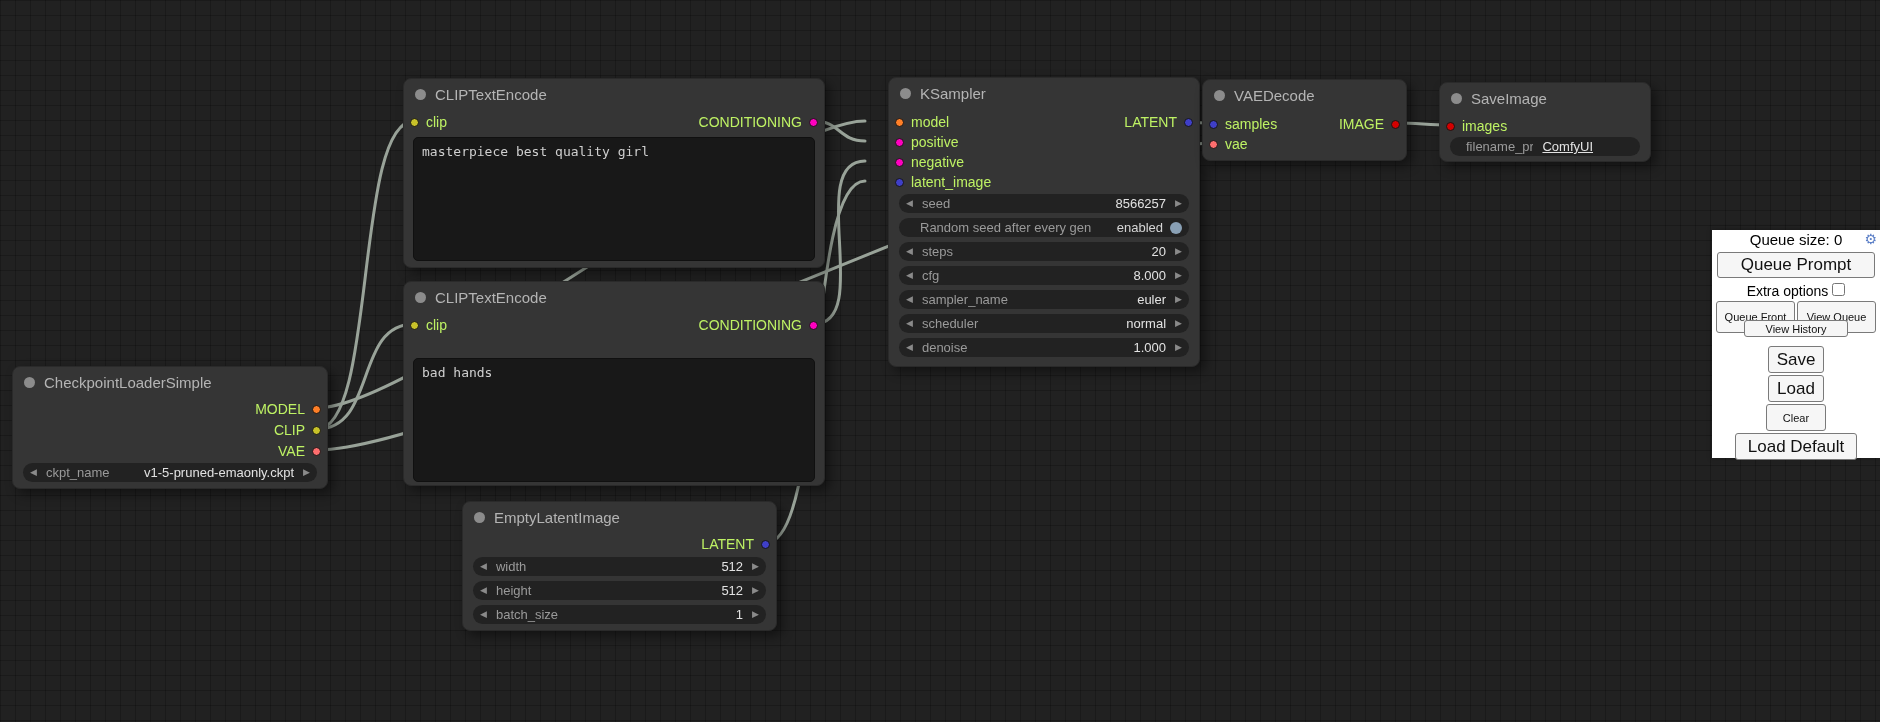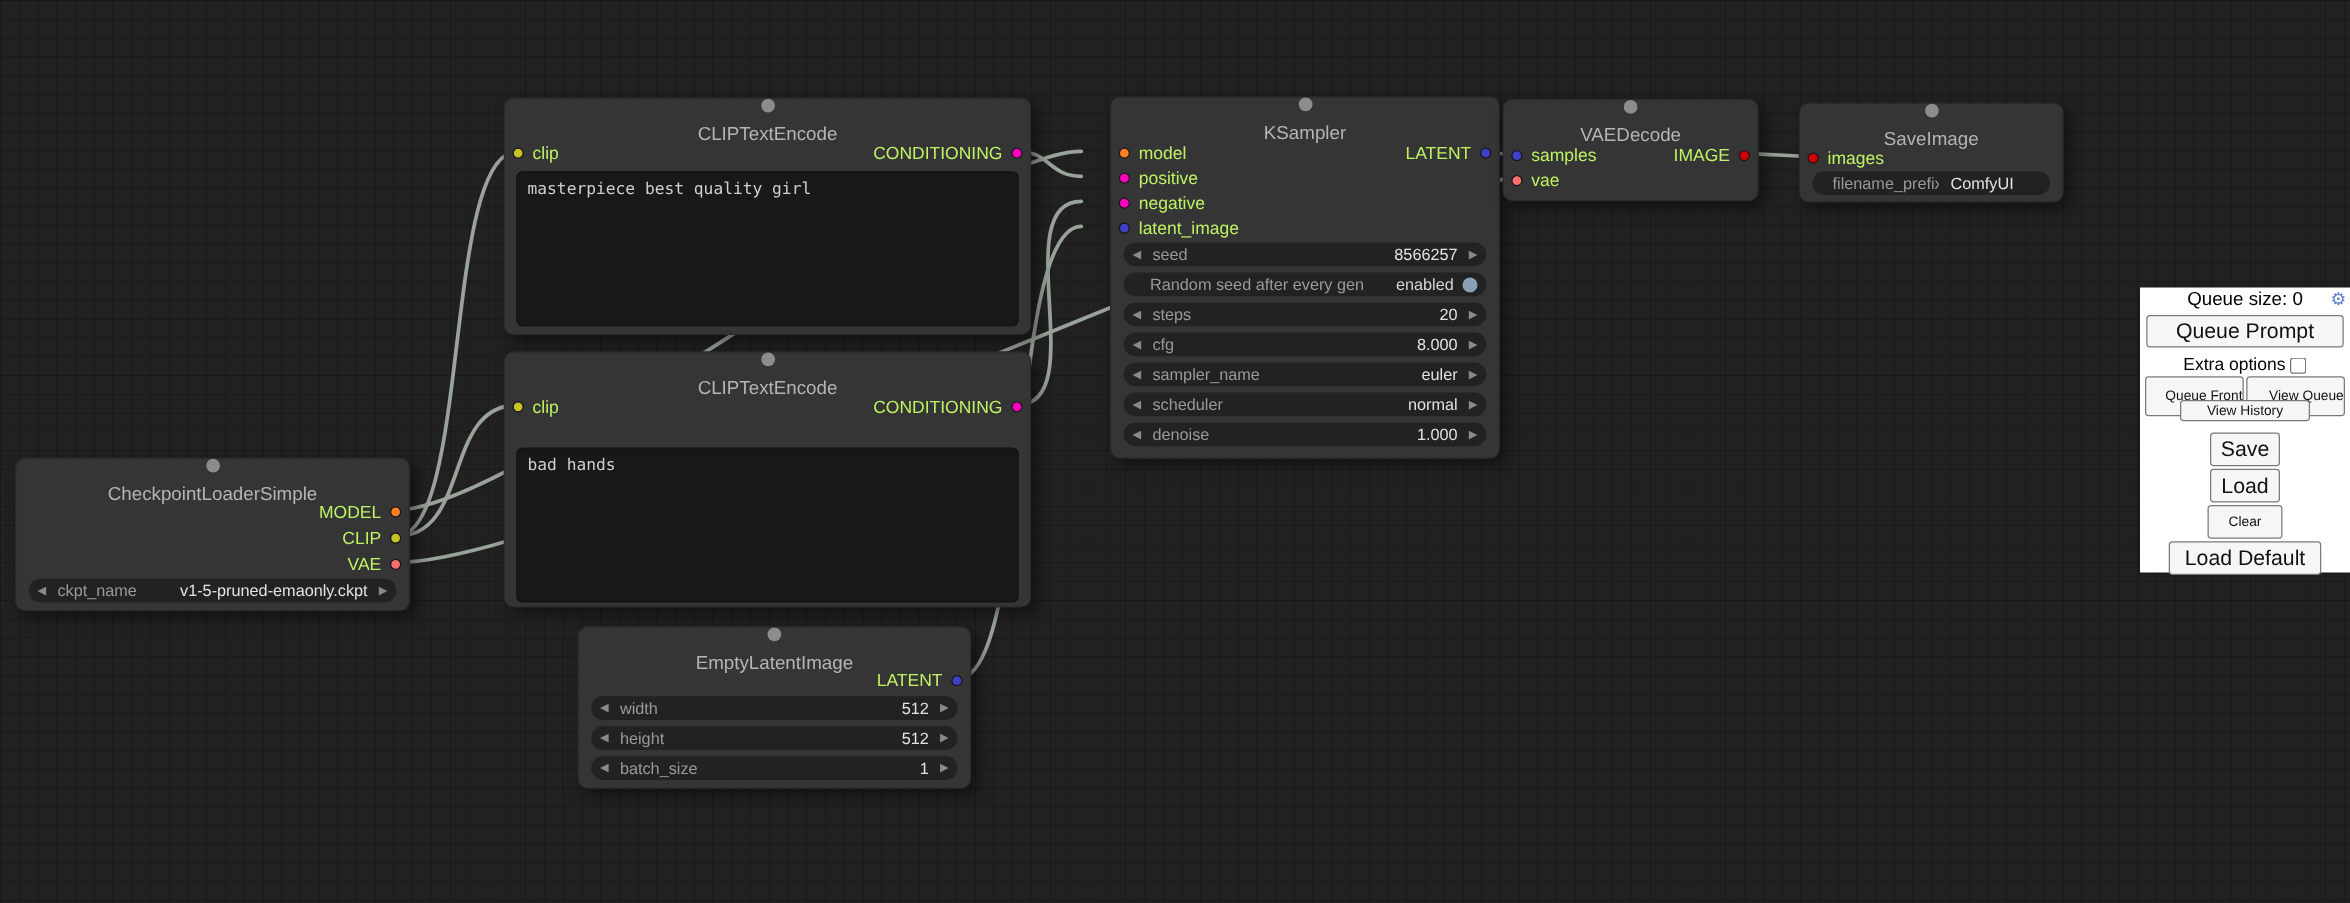--- a/index.html
+++ b/index.html
@@ -22,21 +22,21 @@
 
   .node {
     position: absolute; z-index: 2;
     background: #353535;
     border: 1px solid #2a2a2a;
     border-radius: 8px;
     box-shadow: 5px 5px 12px rgba(0,0,0,0.45);
   }
   .node-title {
     position: absolute; left: 0; right: 0; top: 0; height: 30px;
-    display: flex; align-items: center; gap: 9px; padding: 0 28px; flex-direction: column;
+    display: flex; align-items: center; gap: 9px; padding: 0 11px;
   }
   .title-text { font-size: 15px; color: #b4b4b4; }
   .collapse-dot { width: 11px; height: 11px; border-radius: 50%; flex: none; }
 
   .slot {
     position: absolute; height: 20px;
     display: flex; align-items: center; gap: 7px;
     font-size: 14px; color: #bef264; white-space: nowrap;
   }
   .slot.in { left: 6px; }
@@ -46,21 +46,21 @@
   .widget {
     position: absolute; left: 10px; right: 10px; height: 19px;
     background: #222222; border-radius: 10px;
     display: flex; align-items: center; padding: 0 7px;
     font-size: 13px; color: #9a9a9a; white-space: nowrap;
   }
   .arrow { font-size: 9px; color: #8a8a8a; line-height: 1; flex: none; cursor: pointer; }
   .w-label { flex: 1; margin: 0 9px; overflow: hidden; }
   .w-value { color: #e2e2e2; margin-right: 9px; }
   .widget.no-arrows .w-label { margin-left: 9px; }
-  .widget.no-arrows .w-value { margin-right: 22px; }
+  .widget.no-arrows .w-value { margin-right: 40px; text-decoration: underline; }
   .widget.toggle .w-label { margin-left: 14px; }
   .widget.toggle .w-value { margin-right: 7px; color: #d6d6d6; }
   .toggle-dot { width: 12px; height: 12px; border-radius: 50%; flex: none; }
 
   .node-text {
     position: absolute; left: 9px; right: 9px;
     background: #181818; border: 1px solid #101010; border-radius: 5px;
     padding: 6px 8px;
     font-family: "DejaVu Sans Mono", monospace; font-size: 13px;
     color: #cfcfcf; line-height: 1.25;
@@ -73,24 +73,24 @@
     box-shadow: 0 0 5px rgba(0,0,0,0.35);
   }
   .menu button {
     font-family: "Liberation Sans", sans-serif;
     background: #f6f6f6; border: 1px solid #7a7a7a; border-radius: 3px;
     color: #111; padding: 0; cursor: pointer;
   }
   .menu-header { position: absolute; top: 1px; left: 0; right: 0; height: 18px; text-align: center; font-size: 15px; }
   .gear { position: absolute; right: 3px; top: 0; font-size: 14px; color: #5b7fc7; cursor: pointer; }
   .btn-queue { position: absolute; top: 22px; left: 5px; right: 5px; height: 26px; font-size: 17px; }
-  .extra-options { position: absolute; top: 53px; left: 0; right: 0; height: 16px; display: flex; justify-content: center; align-items: flex-end; gap: 4px; font-size: 14px; }
+  .extra-options { position: absolute; top: 53px; left: 0; right: 0; height: 16px; display: flex; justify-content: center; align-items: flex-start; gap: 4px; font-size: 14px; }
   .extra-options input { width: 13px; height: 13px; margin: 0; }
   .row-small { position: absolute; top: 71px; left: 4px; right: 4px; height: 17px; display: flex; gap: 2px; }
-  .row-small button { flex: 1; font-size: 11px; height: 32px; text-align: right; }
+  .row-small button { flex: 1; font-size: 11px; height: 32px; }
   .btn-history { position: absolute; top: 90px; left: 50%; transform: translateX(-50%); width: 104px; height: 17px; font-size: 11px; }
   .btn-save { position: absolute; top: 116px; left: 50%; transform: translateX(-50%); width: 56px; height: 27px; font-size: 17px; }
   .btn-load { position: absolute; top: 145px; left: 50%; transform: translateX(-50%); width: 56px; height: 27px; font-size: 17px; }
   .btn-clear { position: absolute; top: 174px; left: 50%; transform: translateX(-50%); width: 60px; height: 27px; font-size: 11px; }
   .btn-load-default { position: absolute; top: 203px; left: 50%; transform: translateX(-50%); width: 122px; height: 27px; font-size: 17px; }
 </style>
 </head>
 <body>
 
 <div class="canvas">

